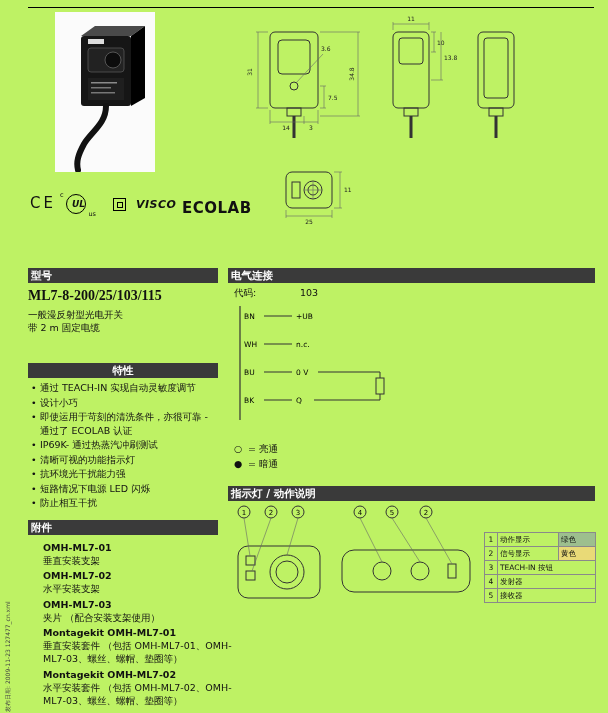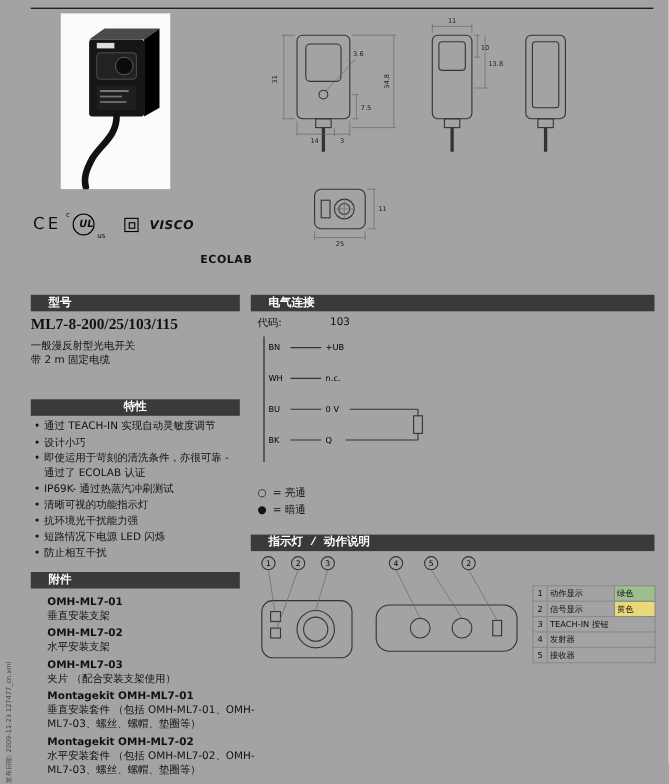--- a/index.html
+++ b/index.html
@@ -1,27 +1,27 @@
 <!DOCTYPE html>
 <html><head>
 <meta charset="utf-8">
 <style>
   * { margin:0; padding:0; box-sizing:border-box; }
   html,body { background:#fff; }
   body { font-family:"DejaVu Sans","Liberation Sans",sans-serif; color:#111; }
-  .page { position:relative; width:608px; height:713px; background:#a3a3a3; overflow:hidden; }
+  .page { position:relative; width:608px; height:713px; background:#bef264; overflow:hidden; }
 
   .top-rule { position:absolute; left:28px; top:7px; width:566px; height:1px; background:#000; }
 
   .edition-note { position:absolute; left:4px; top:712px; transform:rotate(-90deg); transform-origin:0 0;
                   font-size:6px; color:#444; white-space:nowrap; }
 
   
   .sec-bar { position:absolute; background:#3a3a3a; color:#fff; font-size:10.5px; font-weight:bold;
-             height:15px; line-height:15px; padding:0 16px; }
+             height:15px; line-height:15px; padding:0 3px; }
   .bar-left { left:28px; width:190px; }
   .bar-right { left:228px; width:367px; }
 
   
   .model-number { position:absolute; left:28px; top:288px; width:190px; font-size:14px; font-weight:bold;font-family:Liberation Serif, serif; }
   .model-desc { position:absolute; left:28px; top:308px; width:190px; font-size:9.5px; line-height:13px; }
 
   .features-list { position:absolute; left:30px; top:381px; width:188px; font-size:9.5px; line-height:13.5px; list-style:none; }
   .features-list li { position:relative; padding-left:10px; margin-bottom:1px; }
   .features-list li::before { content:"•"; position:absolute; left:1px; }
@@ -36,21 +36,21 @@
   .ce-logo { position:absolute; left:30px; top:194px; font-size:15px; letter-spacing:3px; }
   .ul-logo { position:absolute; left:60px; top:191px; width:36px; height:27px; }
   .ul-circle { position:absolute; left:6px; top:3px; width:20px; height:20px; border:1.5px solid #000; border-radius:50%;
                text-align:right; font-weight:bold; font-style:italic; font-size:9px; line-height:18px; }
   .ul-c { position:absolute; left:0; top:0; font-size:6.5px; }
   .ul-us { position:absolute; right:0; bottom:0; font-size:6.5px; }
   .sq-logo { position:absolute; left:113px; top:198px; width:13px; height:13px; border:1.5px solid #000;
              display:flex; align-items:center; justify-content:center; }
   .sq-inner { width:6px; height:6px; border:1px solid #000; }
   .visco-logo { position:absolute; left:136px; top:198px; font-size:11px; font-weight:bold; font-style:italic; letter-spacing:0.5px; }
-  .ecolab-logo { position:absolute; left:182px; top:199px; font-size:10px; font-weight:bold; letter-spacing:0.5px;margin-top:32px; }
+  .ecolab-logo { position:absolute; left:182px; top:199px; font-size:15px; font-weight:bold; letter-spacing:0.5px; }
 
   
   .dims-svg { position:absolute; left:228px; top:10px; }
   .elec-code { position:absolute; left:234px; top:287px; font-size:9.5px; }
   .elec-code-val { position:absolute; left:300px; top:287px; font-size:9.5px; }
   .elec-svg { position:absolute; left:230px; top:302px; }
   .elec-legend { position:absolute; left:234px; top:441px; font-size:9.5px; line-height:15px; }
   .elec-legend .sym { display:inline-block; width:14px; }
 
   .ind-svg { position:absolute; left:230px; top:500px; }
@@ -246,21 +246,21 @@
       <rect class="ln" x="146" y="76" width="8" height="16"></rect>
       <line class="ln" x1="150" y1="92" x2="150" y2="98"></line>
     </g>
   </svg>
 
   <div class="elec-legend">
     <div><span class="sym">○</span><span>=  亮通</span></div>
     <div><span class="sym">●</span><span>=  暗通</span></div>
   </div>
 
-  <div class="sec-bar bar-right" style="top:486px;font-family:Liberation Mono, monospace;">指示灯 / 动作说明</div>
+  <div class="sec-bar bar-right" style="top:486px;">指示灯 / 动作说明</div>
 
   <svg class="ind-svg" width="250" height="112" viewBox="0 0 250 112">
 
     <g>
       <rect class="ln" x="8" y="46" width="82" height="52" rx="10"></rect>
       <rect class="ln" x="16" y="56" width="9" height="9"></rect>
       <rect class="ln" x="16" y="71" width="9" height="9"></rect>
       <circle class="ln" cx="57" cy="72" r="17"></circle>
       <circle class="ln" cx="57" cy="72" r="11"></circle>
       <circle class="ln" cx="14" cy="12" r="6"></circle>

